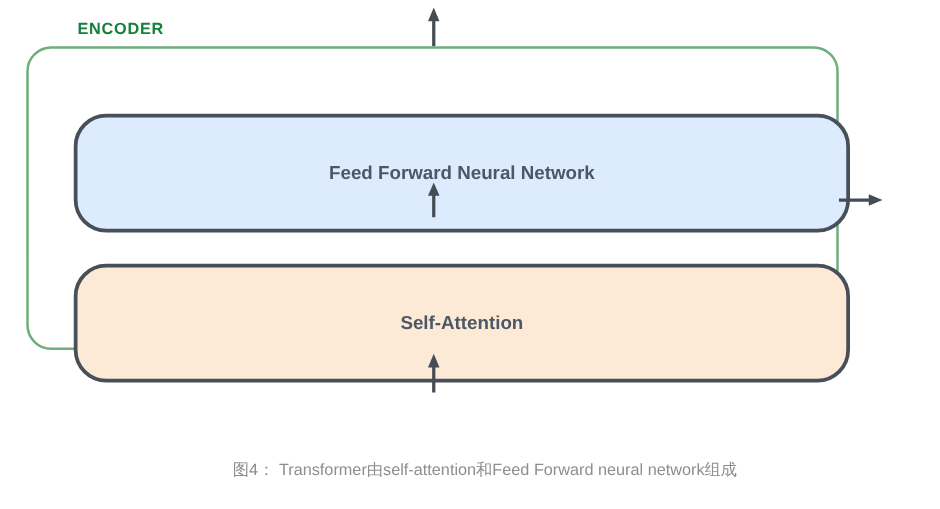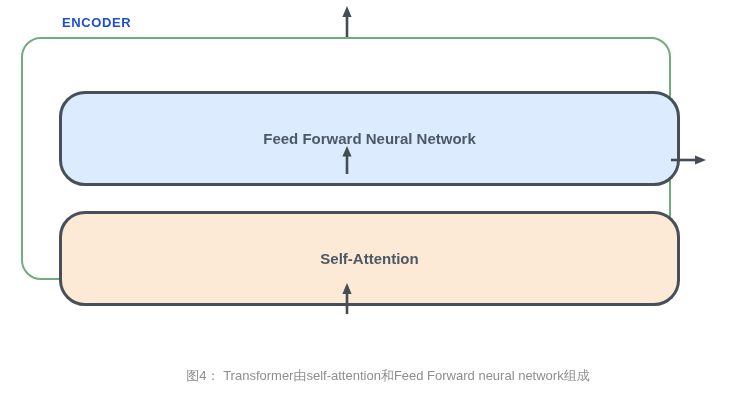--- a/index.html
+++ b/index.html
@@ -15,21 +15,21 @@
     background: #ffffff;
     overflow: hidden;
   }
   .encoder-label {
     position: absolute;
     left: 62px;
     top: 15px;
     font-size: 13px;
     font-weight: 700;
     letter-spacing: 0.6px;
-    color: #1d4ed8;
+    color: #15803d;
   }
   .encoder-box {
     position: absolute;
     left: 21px;
     top: 37px;
     width: 646px;
     height: 239px;
     border: 2px solid #6fae7c;
     border-radius: 20px;
     background: #ffffff;

